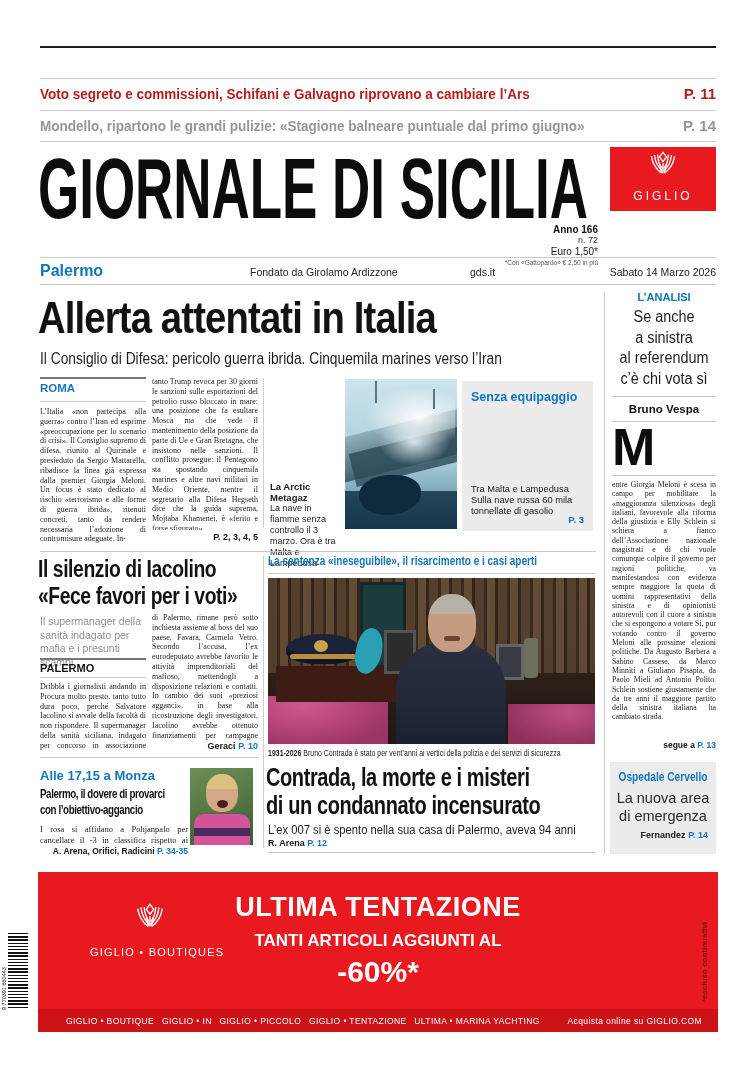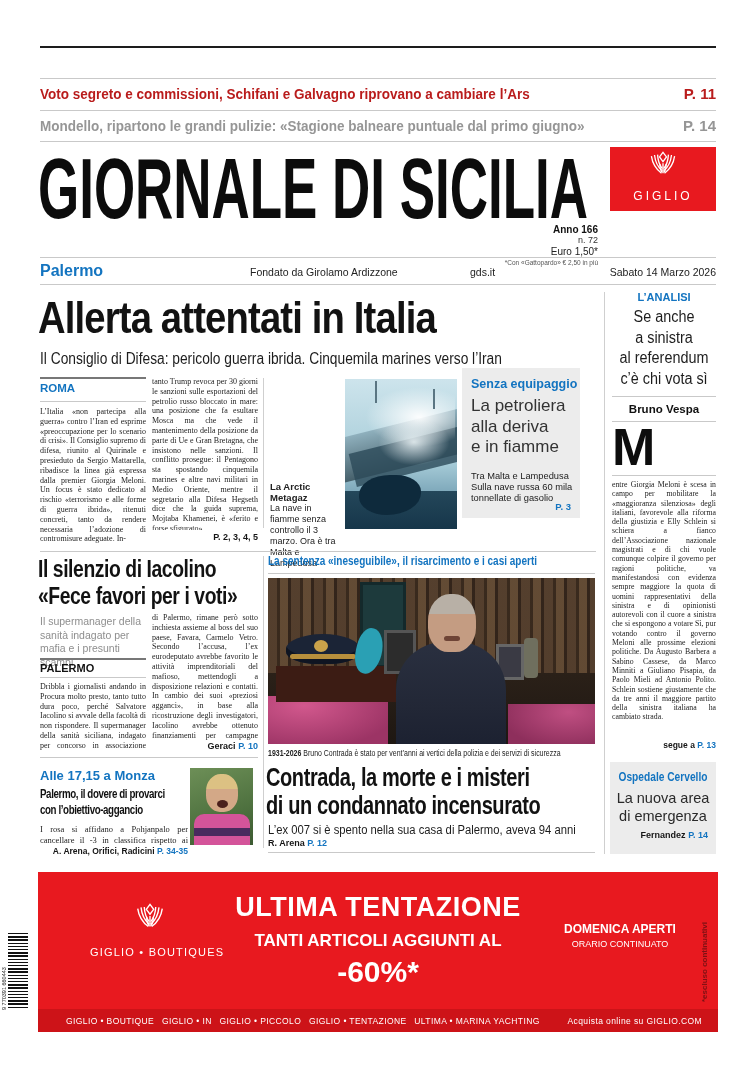--- a/index.html
+++ b/index.html
@@ -104,27 +104,22 @@
     <div class="abs" style="left:-16px;top:44px;width:150px;height:44px;background:linear-gradient(180deg,#8fb0bd,#46606b);transform:rotate(-14deg);"></div>
     <div class="abs" style="left:6px;top:60px;width:120px;height:34px;background:#2c4a59;transform:rotate(-14deg);opacity:.8;"></div>
     <div class="abs" style="left:20px;top:8px;width:90px;height:60px;background:radial-gradient(ellipse at 60% 50%, rgba(255,255,255,.95), rgba(255,255,255,0) 70%);"></div>
     <div class="abs" style="left:34px;top:40px;width:70px;height:46px;background:radial-gradient(ellipse, rgba(240,248,250,.85), rgba(240,248,250,0) 72%);"></div>
     <div class="abs" style="left:30px;top:2px;width:2px;height:22px;background:#5a7582;"></div>
     <div class="abs" style="left:88px;top:10px;width:2px;height:20px;background:#5a7582;"></div>
     <div class="abs" style="left:0;top:112px;width:112px;height:38px;background:linear-gradient(180deg,#24475a,#16364a);"></div>
     <div class="abs" style="left:14px;top:96px;width:62px;height:40px;background:#0e2a3c;border-radius:50% 40% 55% 45%;"></div>
   </div>
 
-  <div class="graybox" style="left:462px;top:368px;width:118px;height:150px;padding:0;">
+  <div class="graybox" style="left:462px;top:381px;width:131px;height:150px;padding:0;">
     <div class="abs kicker" style="left:9px;top:9px;font-size:12.5px;">Senza equipaggio</div>
-    <div class="abs" style="left:9px;top:28px;font-size:17px;line-height:20.5px;color:#333;">
-      <div>La petroliera</div>
-      <div>alla deriva</div>
-      <div>e in fiamme</div>
-    </div>
     <div class="abs" style="left:9px;top:103px;font-size:9.3px;line-height:11px;color:#222;">
       <div>Tra Malta e Lampedusa</div>
       <div>Sulla nave russa 60 mila</div>
       <div>tonnellate di gasolio</div>
     </div>
     <div class="abs pageref" style="right:9px;top:133px;font-size:9.5px;">P. 3</div>
   </div>
 
   <div class="rule" style="left:40px;top:551px;width:556px;"></div>
 
@@ -244,24 +239,20 @@
             <path d="M29 6 Q28.5 17 23 24"></path>
         </g>
       </svg>
       <div style="font-size:11px;letter-spacing:1.2px;margin-top:4px;white-space:nowrap;">GIGLIO • BOUTIQUES</div>
     </div>
     <div class="abs center" style="left:180px;top:20px;width:320px;color:#fff;">
       <div style="font-size:27px;font-weight:bold;letter-spacing:.5px;">ULTIMA TENTAZIONE</div>
       <div style="font-size:17px;font-weight:bold;margin-top:8px;">TANTI ARTICOLI AGGIUNTI AL</div>
       <div style="font-size:30px;font-weight:bold;margin-top:4px;">-60%*</div>
     </div>
-    <div class="abs center" style="left:512px;top:50px;width:140px;color:#fff;">
-      <div style="font-size:12px;font-weight:bold;">DOMENICA APERTI</div>
-      <div style="font-size:9px;margin-top:3px;">ORARIO CONTINUATO</div>
-    </div>
     <div class="vtext abs" style="left:662px;top:8px;height:122px;font-size:8px;font-weight:bold;color:#7d1114;">*escluso continuativi</div>
   </div>
   <div class="abs" style="left:38px;top:1009px;width:680px;height:23px;background:#cd1318;color:#fff;display:flex;align-items:center;justify-content:space-between;padding:0 16px 0 28px;box-sizing:border-box;font-size:8.5px;letter-spacing:.4px;">
     <span class="strip-item">GIGLIO • BOUTIQUE</span>
     <span class="strip-item">GIGLIO • IN</span>
     <span class="strip-item">GIGLIO • PICCOLO</span>
     <span class="strip-item">GIGLIO • TENTAZIONE</span>
     <span class="strip-item">ULTIMA • MARINA YACHTING</span>
     <span class="strip-item" style="margin-left:20px;">Acquista online su GIGLIO.COM</span>
   </div>

